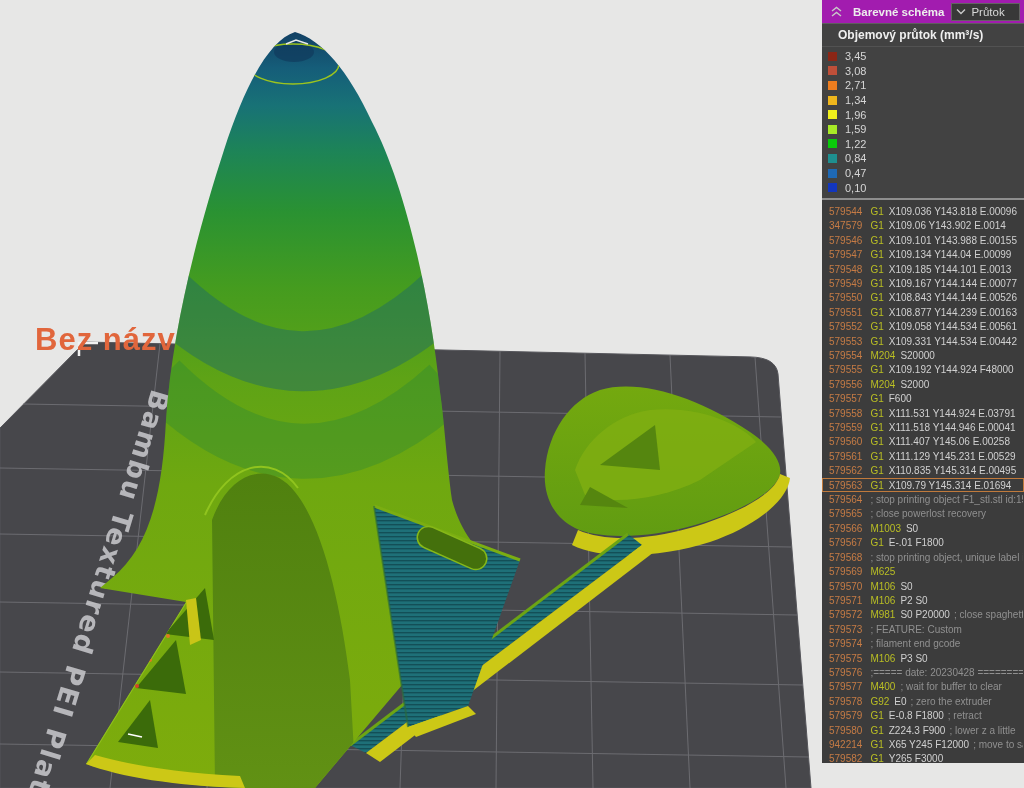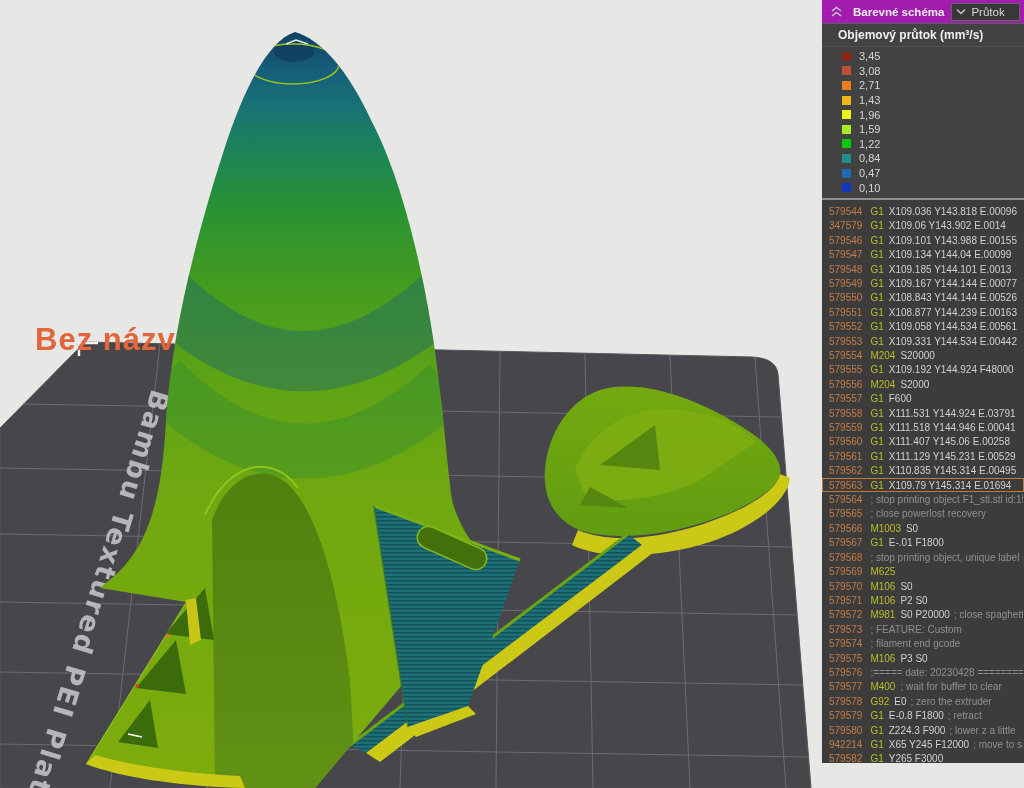--- a/index.html
+++ b/index.html
@@ -32,21 +32,21 @@
   .dropdown .caret{display:flex;align-items:center;margin-right:5px;}
   .dropdown-value{font-size:11.5px;color:#D8D8D8;white-space:nowrap;}
   .legend-subtitle{
     height:22px;line-height:22px;background:#424242;border-bottom:1px solid #525252;
     font-size:12px;font-weight:bold;color:#EFEFEF;padding-left:16px;flex:none;
     white-space:nowrap;overflow:hidden;
   }
   .legend-list{
     background:#424242;border-bottom:2px solid #8E8E8E;padding:2px 0 3px 0;flex:none;
   }
-  .lrow{height:14.6px;display:flex;align-items:center;padding-left:20px;}
+  .lrow{height:14.6px;display:flex;align-items:center;padding-left:6px;}
   .sw{width:9px;height:9px;flex:none;margin-right:8px;}
   .lv{font-size:11px;color:#D6D6D6;}
   .gcode-list{
     flex:1;background:#3C3C3C;padding:4px 0 0 0;overflow:hidden;
   }
   .gline{
     height:14.42px;line-height:14.42px;white-space:nowrap;overflow:hidden;
     padding-left:6px;box-sizing:border-box;font-size:10px;border:1px solid transparent;
   }
   .gline.sel{border:1px solid #C07A3C;}
@@ -194,21 +194,21 @@
       <div class="lrow">
         <span class="sw" style="background:#BF4F39"></span>
         <span class="lv">3,08</span>
       </div>
       <div class="lrow">
         <span class="sw" style="background:#ED7D1F"></span>
         <span class="lv">2,71</span>
       </div>
       <div class="lrow">
         <span class="sw" style="background:#EFB61C"></span>
-        <span class="lv">1,43</span>
+        <span class="lv">1,34</span>
       </div>
       <div class="lrow">
         <span class="sw" style="background:#F0F01C"></span>
         <span class="lv">1,96</span>
       </div>
       <div class="lrow">
         <span class="sw" style="background:#A8EA26"></span>
         <span class="lv">1,59</span>
       </div>
       <div class="lrow">

